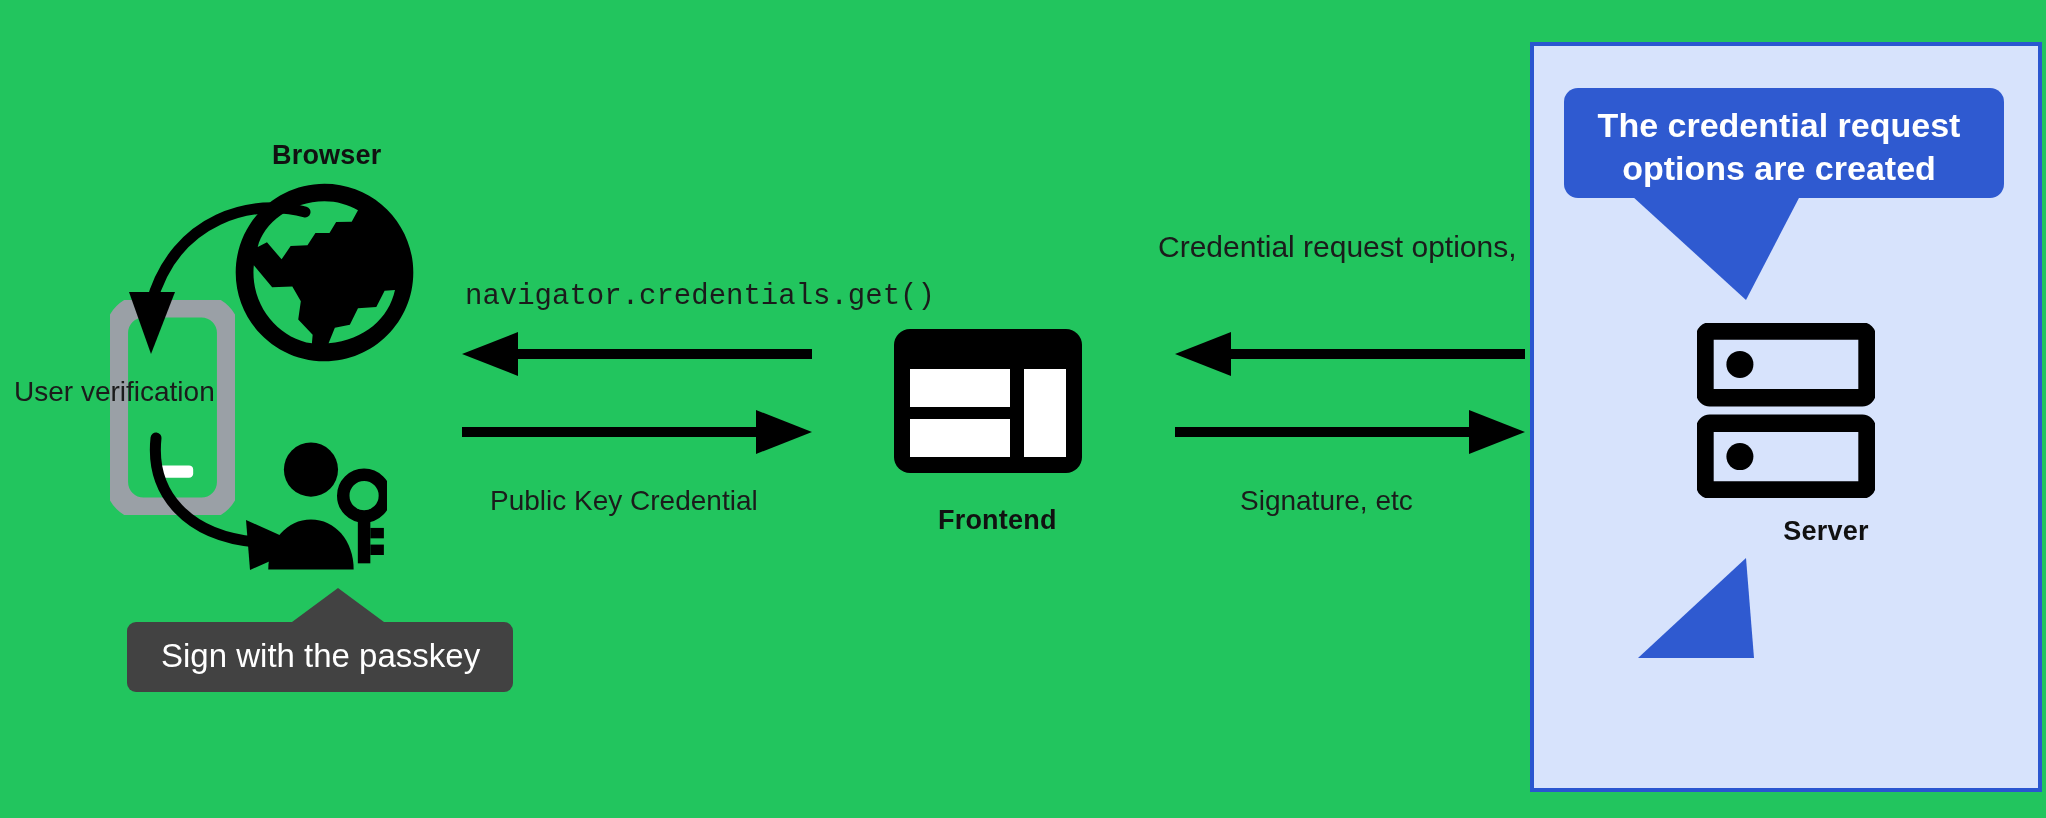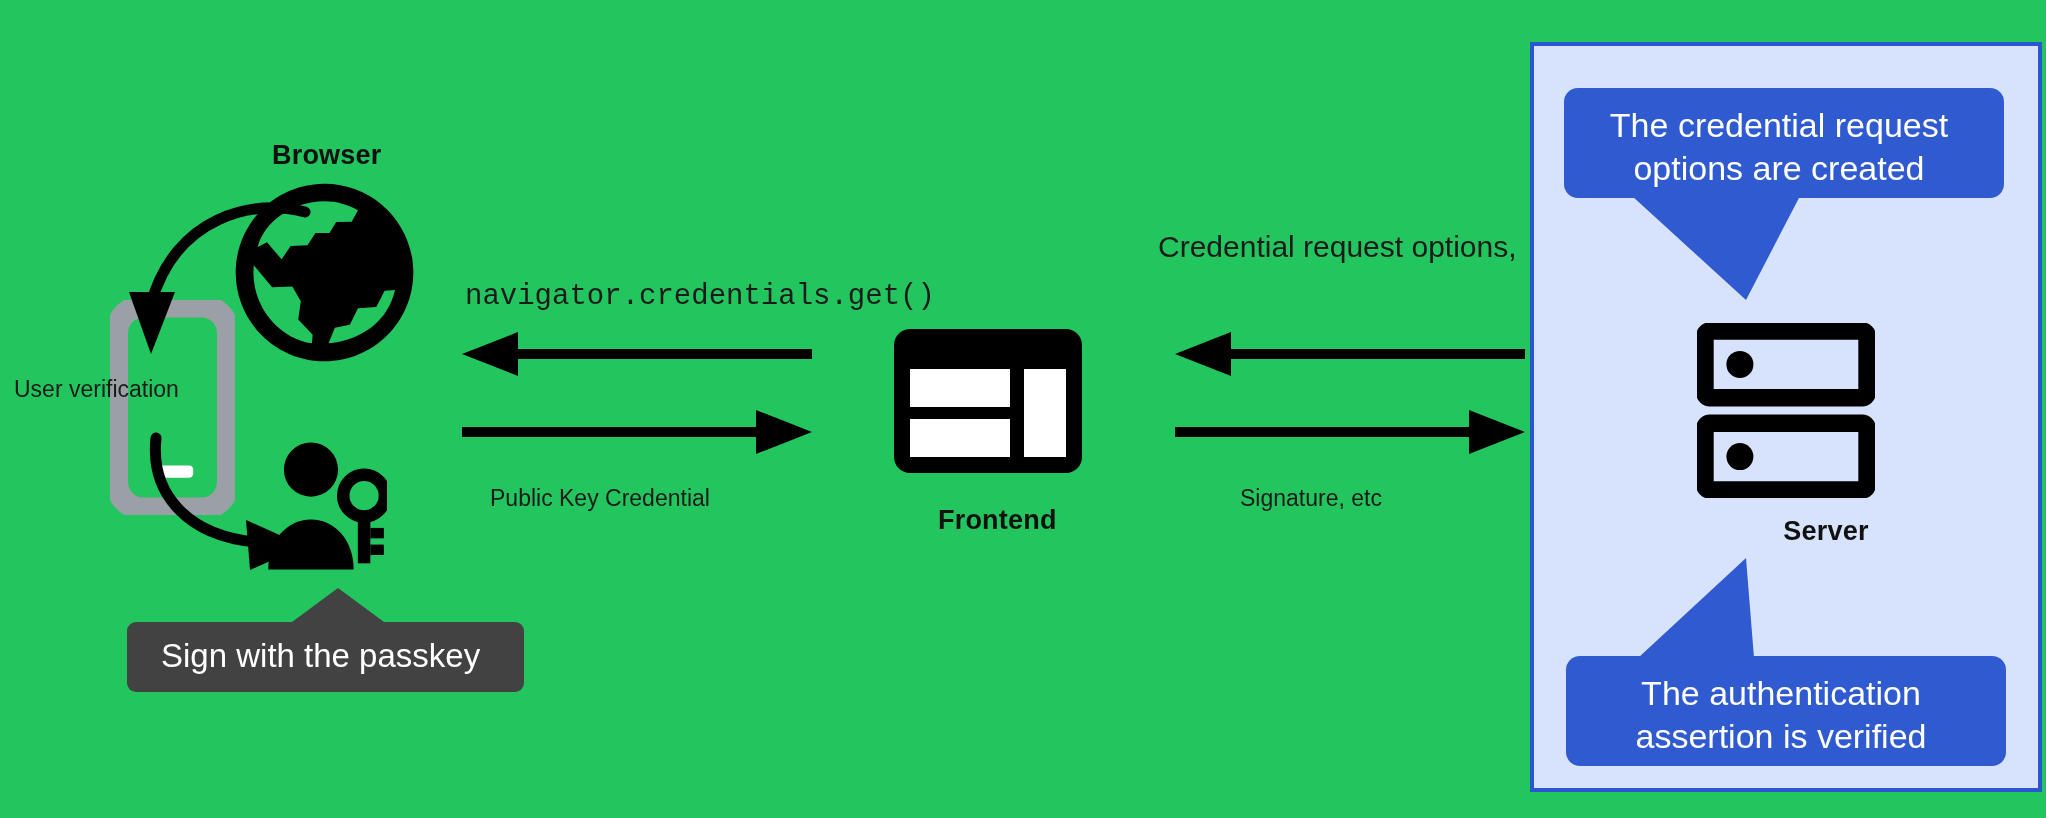--- a/index.html
+++ b/index.html
@@ -24,21 +24,21 @@
     font-family: "Liberation Sans", sans-serif;
     font-weight: bold;
     font-size: 27px;
     color: #111111;
     letter-spacing: .2px;
     white-space: nowrap;
   }
   .label-plain {
     font-family: "Liberation Sans", sans-serif;
     font-weight: normal;
-    font-size: 23px;
+    font-size: 28px;
     color: #1b1b1b;
     white-space: nowrap;
   }
   .label-mono {
     font-family: "Liberation Mono", monospace;
     font-weight: normal;
     font-size: 29px;
     color: #1b1b1b;
     white-space: nowrap;
   }
@@ -68,21 +68,21 @@
   
   .h-arrow { overflow: visible; }
 
   
   .dark-badge {
     background: #424242;
     border-radius: 9px;
     color: #ffffff;
     font-family: "Liberation Sans", sans-serif;
     font-size: 33px;
-    padding: 14px 44px 16px 34px;
+    padding: 14px 33px 16px 34px;
     white-space: nowrap;
     line-height: 1.2;
   }
   .dark-badge-tail {
     width: 0; height: 0;
     border-left: 46px solid transparent;
     border-right: 46px solid transparent;
     border-bottom: 34px solid #424242;
   }
 
@@ -95,20 +95,21 @@
   .blue-callout {
     background: #2f5ad0;
     border-radius: 14px;
     color: #ffffff;
     font-family: "Liberation Sans", sans-serif;
     font-size: 34px;
     line-height: 1.27;
     text-align: center;
     padding: 16px 26px 18px 16px;
     box-sizing: border-box;
+    font-weight: bold;
   }
 </style>
 </head>
 <body>
 
 <div id="stage">
 
   <div class="abs label-bold" style="left:272px; top:140px;">Browser</div>
 
   <div class="abs globe-wrap" style="left:232px; top:180px;">
@@ -225,21 +226,17 @@
         <circle cx="27" cy="84" r="8.5" fill="#000000"></circle>
       </svg>
     </div>
 
     <div class="abs label-bold" style="left:0; top:470px; width:584px; text-align:center;">Server</div>
 
     <div class="abs" style="left:32px; top:512px; width:440px;">
       <svg width="440" height="100" viewBox="0 0 440 100" style="display:block;" aria-hidden="true">
         <polygon points="180,0 188,100 72,100" fill="#2f5ad0"></polygon>
       </svg>
-      <div class="blue-callout" style="height:110px; margin-top:-2px;">
-        <div>The authentication</div>
-        <div>assertion is verified</div>
-      </div>
     </div>
 
   </div>
 
 </div>
 
 </body></html>

